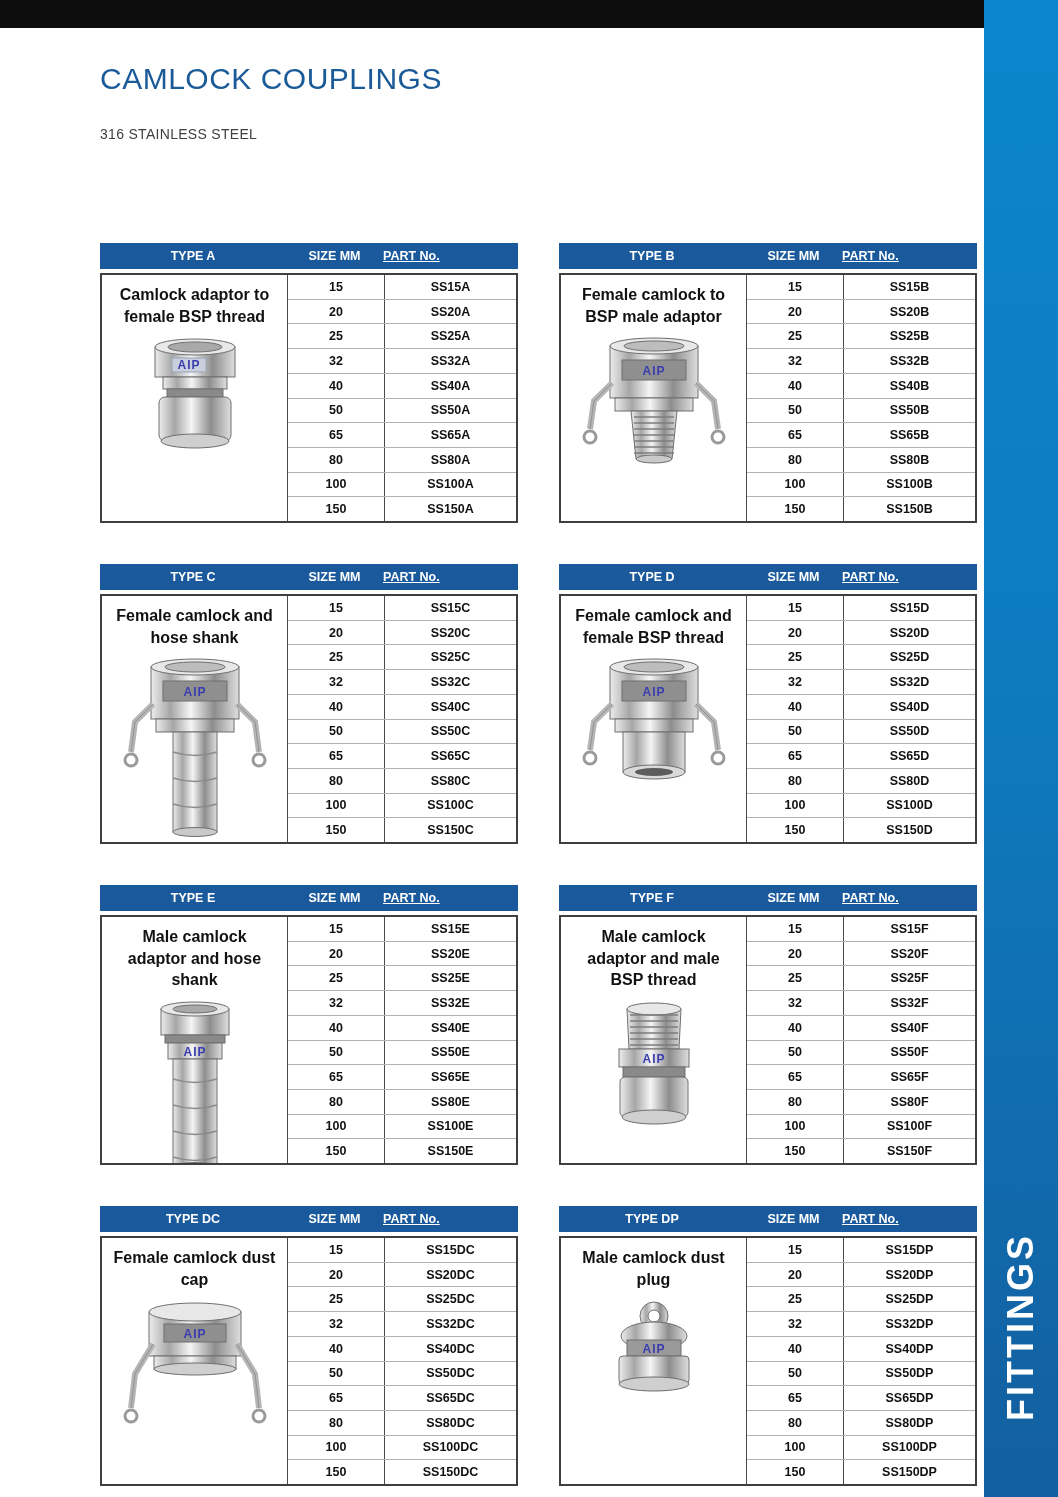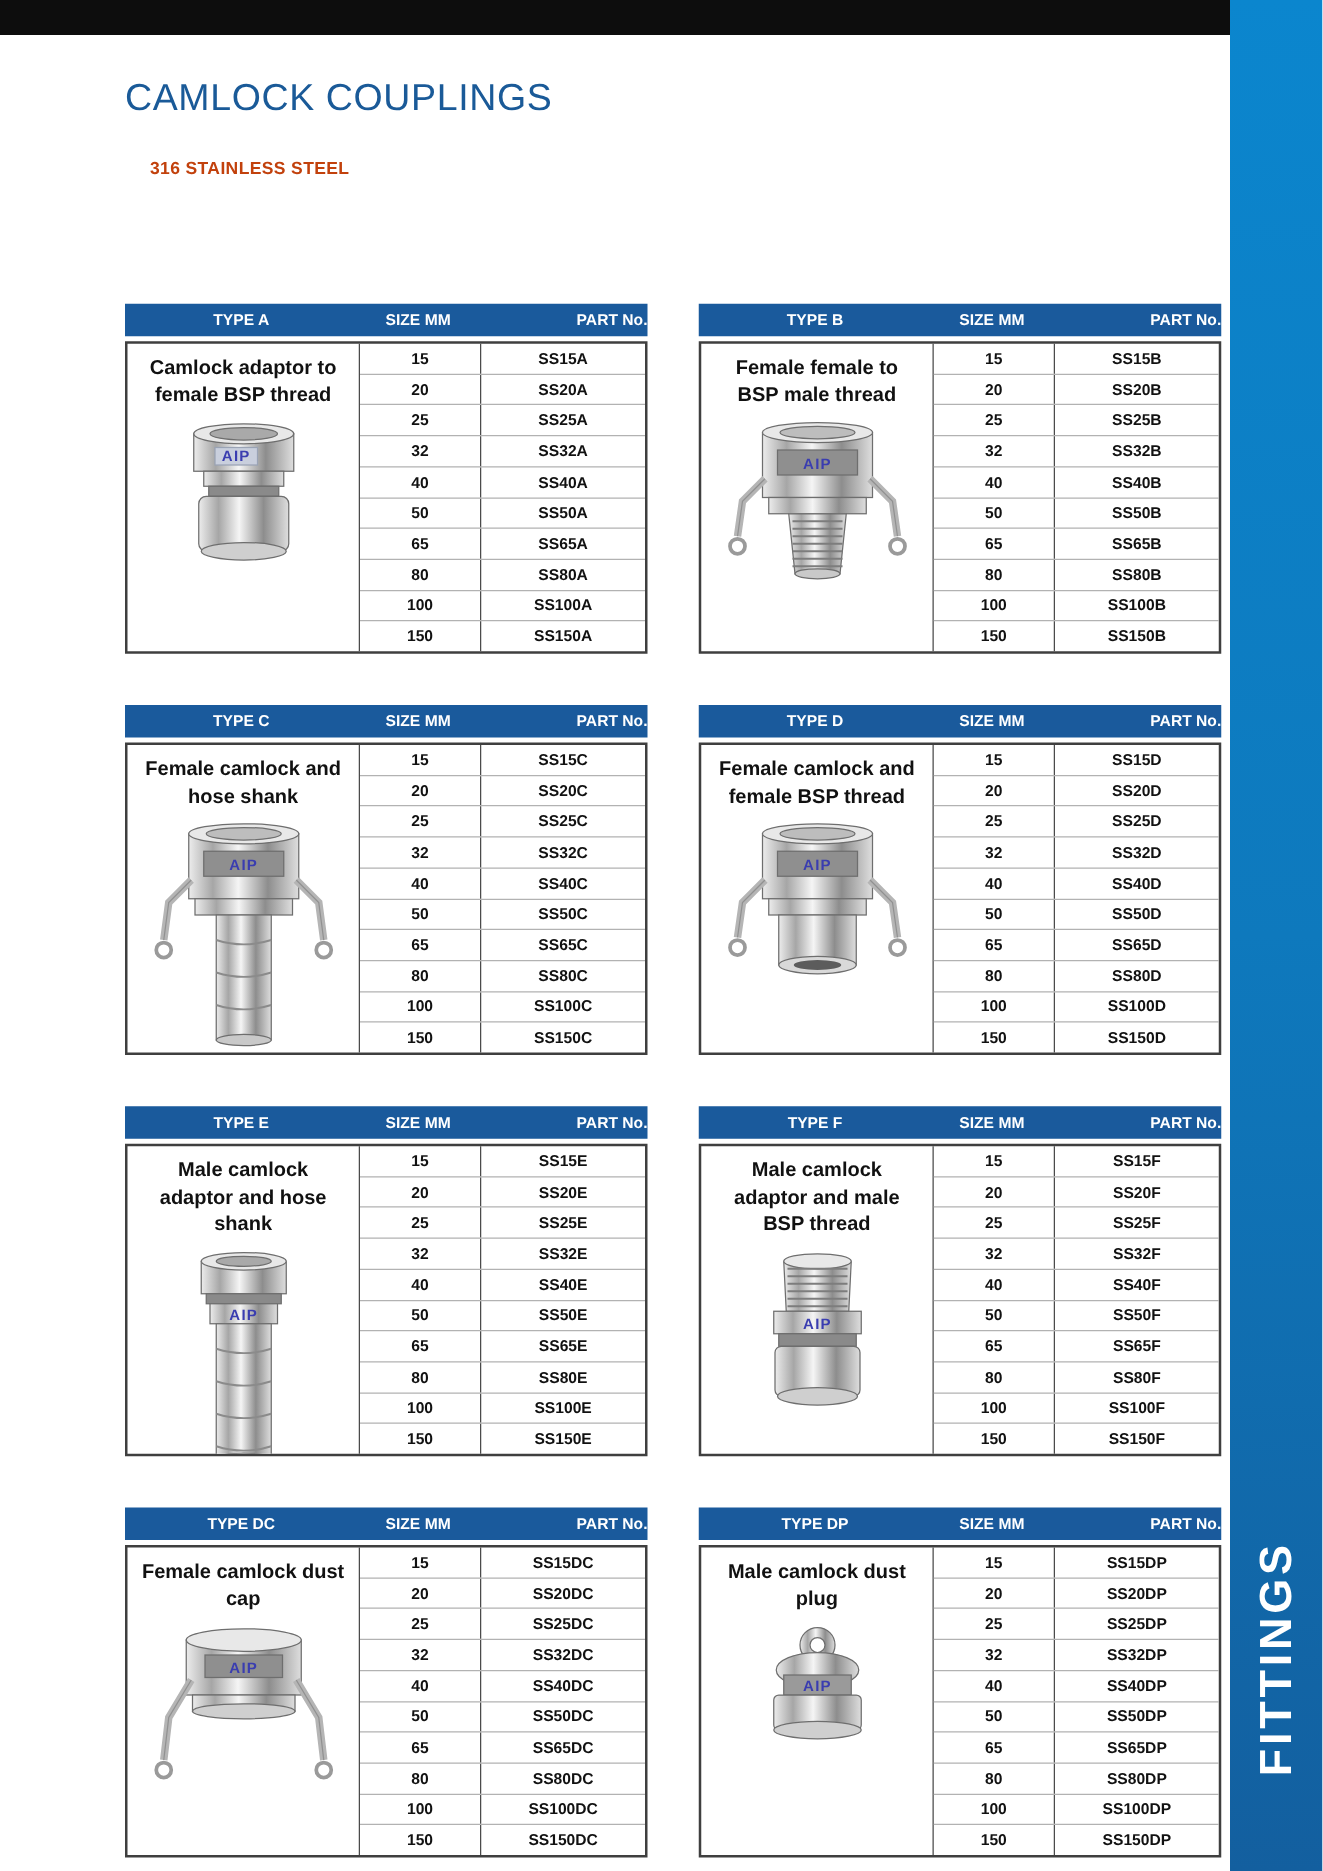--- a/index.html
+++ b/index.html
@@ -29,43 +29,42 @@
     color:#ffffff; font-weight:bold; font-size:36px;
     letter-spacing:3px; white-space:nowrap;
   }
   .page-title {
     position:absolute; left:100px; top:62px;
     font-size:30px; font-weight:400; letter-spacing:0.5px;
     color:#1a5a98;
   }
   .page-subtitle {
     position:absolute; left:100px; top:126px;
-    font-size:14px; font-weight:bold; letter-spacing:0.3px;
-    color:#c2410c;
-    margin-left:20px;
+    font-size:14px; font-weight:normal; letter-spacing:0.3px;
+    color:#404040;
   }
   .tables-grid {
     position:absolute; left:100px; top:243px;
     width:860px;
     display:grid;
     grid-template-columns:418px 418px;
     column-gap:24px;
     row-gap:18px;
     gap:41px;
   }
   .product-table { width:418px; }
   .table-header-bar {
     height:26px; background:#1a5a9c;
     display:flex; align-items:center;
     color:#ffffff; font-weight:bold; font-size:12.5px;
     margin-bottom:4px;
   }
   .th-type  { width:186px; text-align:center; }
   .th-size  { width:97px;  text-align:center; }
-  .th-part  { flex:1;      text-align:right; }
+  .th-part  { flex:1;      text-align:left;text-decoration:underline; }
   .table-body {
     height:250px;
     border:2px solid #3f3f3f;
     display:flex;
   }
   .desc-cell {
     width:186px;
     border-right:1px solid #4a4a4a;
     text-align:center;
     padding:9px 10px 0 10px;
@@ -181,21 +180,21 @@
   </div>
 
   <div class="product-table">
     <div class="table-header-bar">
       <div class="th-type">TYPE B</div>
       <div class="th-size">SIZE MM</div>
       <div class="th-part">PART No.</div>
     </div>
     <div class="table-body">
       <div class="desc-cell">
-        <div class="product-description">Female female to BSP male thread</div>
+        <div class="product-description">Female camlock to BSP male adaptor</div>
         <div class="photo-slot"><svg width="150" height="175" viewBox="0 0 150 175" xmlns="http://www.w3.org/2000/svg">
               <defs>
                 <linearGradient id="gB" x1="0" x2="1" y1="0" y2="0">
                   <stop offset="0" stop-color="#ececec"></stop>
                   <stop offset=".22" stop-color="#a6a6a6"></stop>
                   <stop offset=".45" stop-color="#f5f5f5"></stop>
                   <stop offset=".72" stop-color="#8d8d8d"></stop>
                   <stop offset="1" stop-color="#dedede"></stop>
                 </linearGradient>
               </defs>

